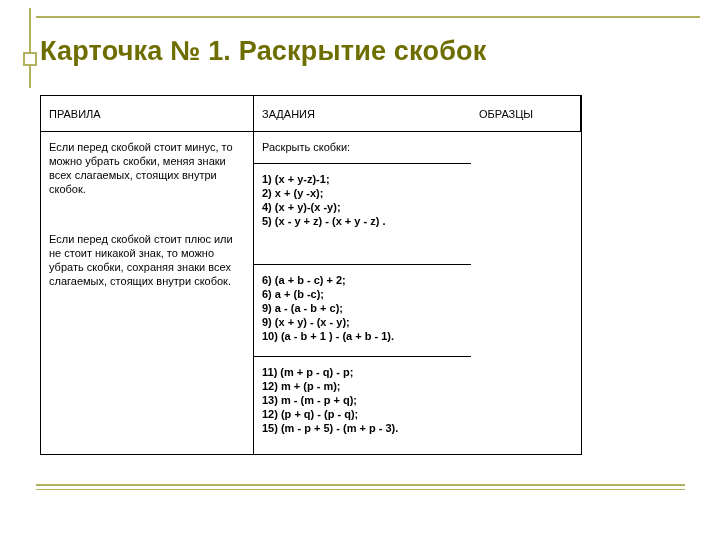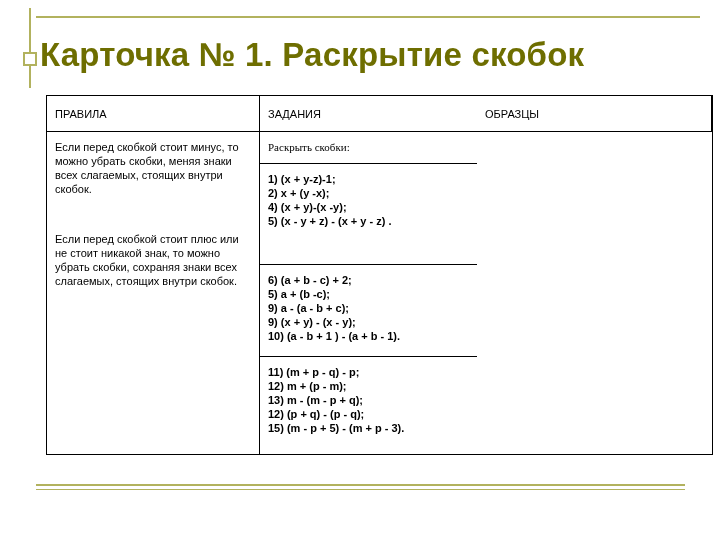--- a/index.html
+++ b/index.html
@@ -50,38 +50,37 @@
     position: absolute;
     left: 36px; top: 489px;
     width: 649px; height: 1px;
     background: var(--line, #b2b25e);
   }
   
   .title {
     position: absolute;
     left: 40px; top: 36px;
     margin: 0;
-    font-size: 33px;
+    font-size: 27px;
     font-weight: bold;
     color: var(--accent, #6e6e00);
     letter-spacing: 0.2px;
   }
   
   .card-table {
     position: absolute;
     left: 40px; top: 95px;
-    width: 667px; height: 360px;
+    width: 542px; height: 360px;
     border: 1px solid var(--border, #000);
     box-sizing: border-box;
     display: grid;
     grid-template-columns: 213px 217px 1fr;
     grid-template-rows: 36px 1fr;
     font-size: 11px;
     line-height: 14px;
-    margin-left: 6px;
   }
   .card-table * { box-sizing: border-box; }
   .hcell {
     border-bottom: 1px solid var(--border, #000);
     display: flex;
     align-items: center;
     padding: 0 8px;
   }
   .hcell.c1, .hcell.c2 { border-right: 1px solid var(--border, #000); }
   .body-col { overflow: hidden; }
@@ -92,21 +91,20 @@
   .sample-group2 { margin-top: 50px; }
   .body-col.c3 {
     display: flex;
     flex-direction: column;
     padding: 0;
   }
   .t-label {
     height: 32px;
     padding: 8px;
     border-bottom: 1px solid var(--border, #000);
-    font-family: Liberation Serif, serif;
   }
   .t-group {
     padding: 8px;
     border-bottom: 1px solid var(--border, #000);
     font-weight: bold;
   }
   .t-group.g1 { height: 101px; }
   .t-group.g2 { height: 92px; }
   .t-group.g3 { flex: 1; border-bottom: none; }
   .line { white-space: nowrap; }
@@ -139,21 +137,21 @@
 
       <div class="t-group g1">
         <div class="line">1) (x + y-z)-1;</div>
         <div class="line">2) x + (y -x);</div>
         <div class="line">4) (x + y)-(x -y);</div>
         <div class="line">5) (x - y + z) - (x + y - z) .</div>
       </div>
 
       <div class="t-group g2">
         <div class="line">6) (a + b - c) + 2;</div>
-        <div class="line">5) a + (b -c);</div>
+        <div class="line">6) a + (b -c);</div>
         <div class="line">9) a - (a - b + c);</div>
         <div class="line">9) (x + y) - (x - y);</div>
         <div class="line">10) (a - b + 1 ) - (a + b - 1).</div>
       </div>
 
       <div class="t-group g3">
         <div class="line">11) (m + p - q) - p;</div>
         <div class="line">12) m + (p - m);</div>
         <div class="line">13) m - (m - p + q);</div>
         <div class="line">12) (p + q) - (p - q);</div>

